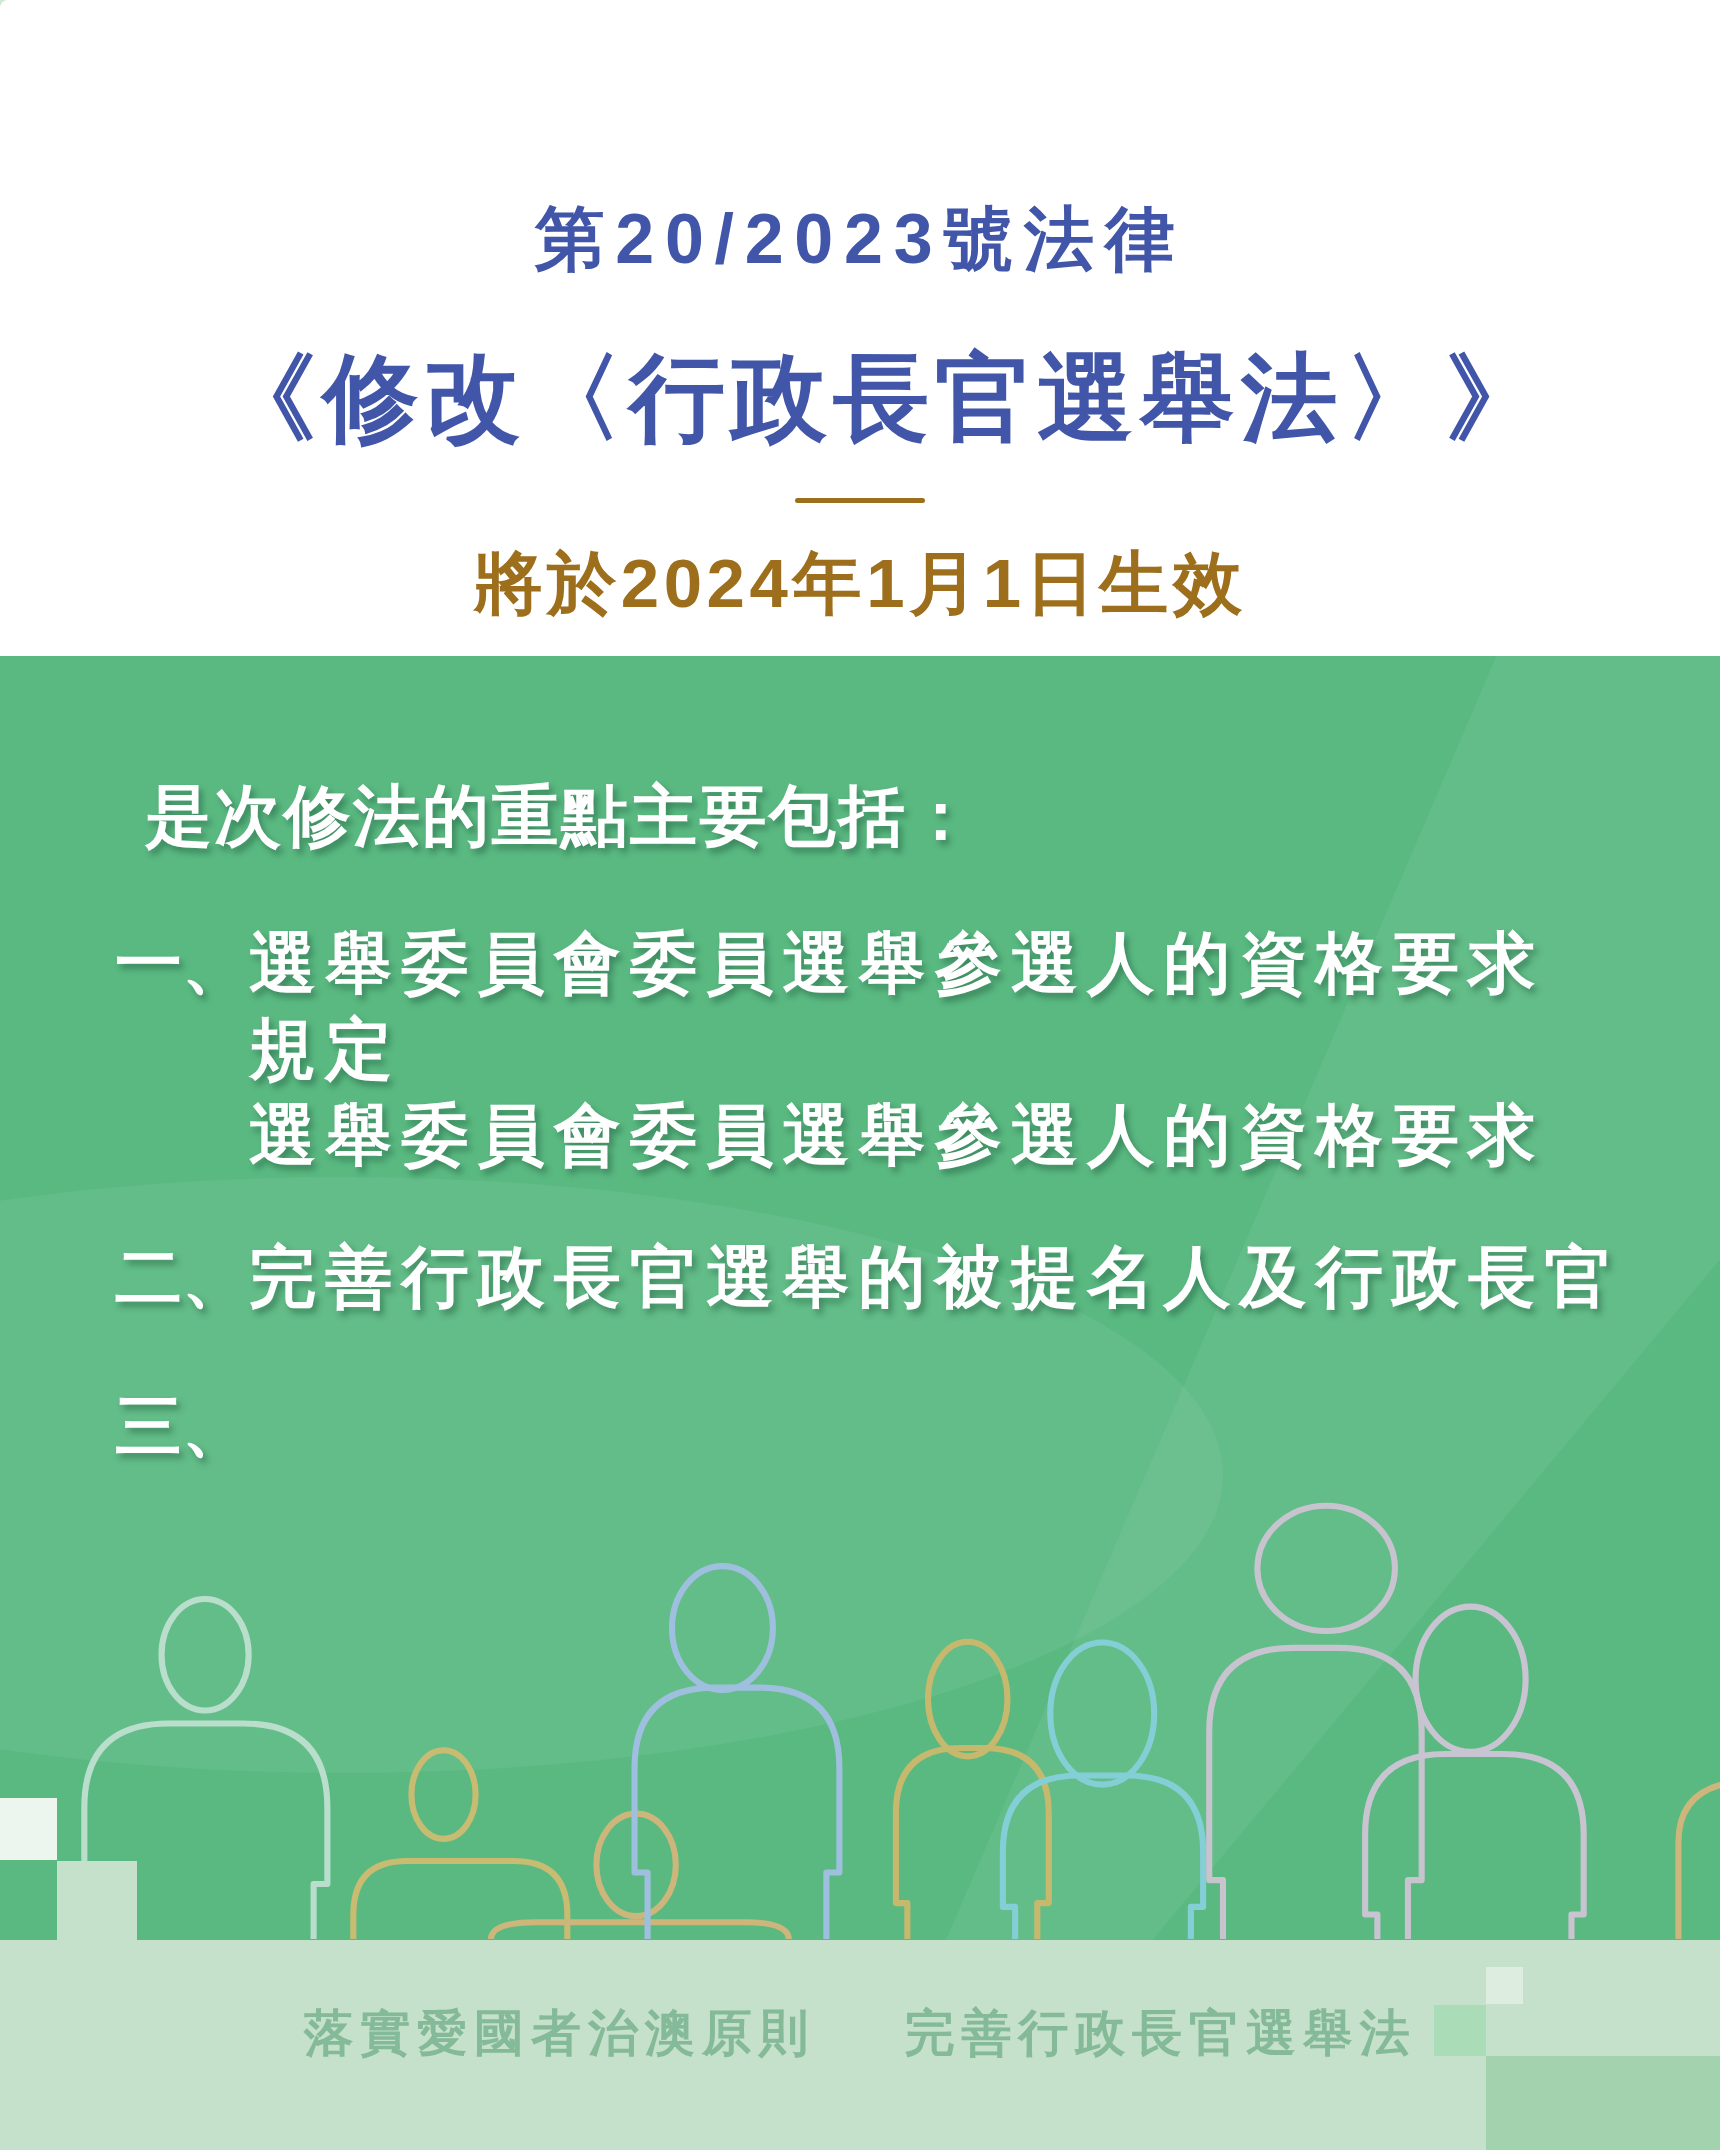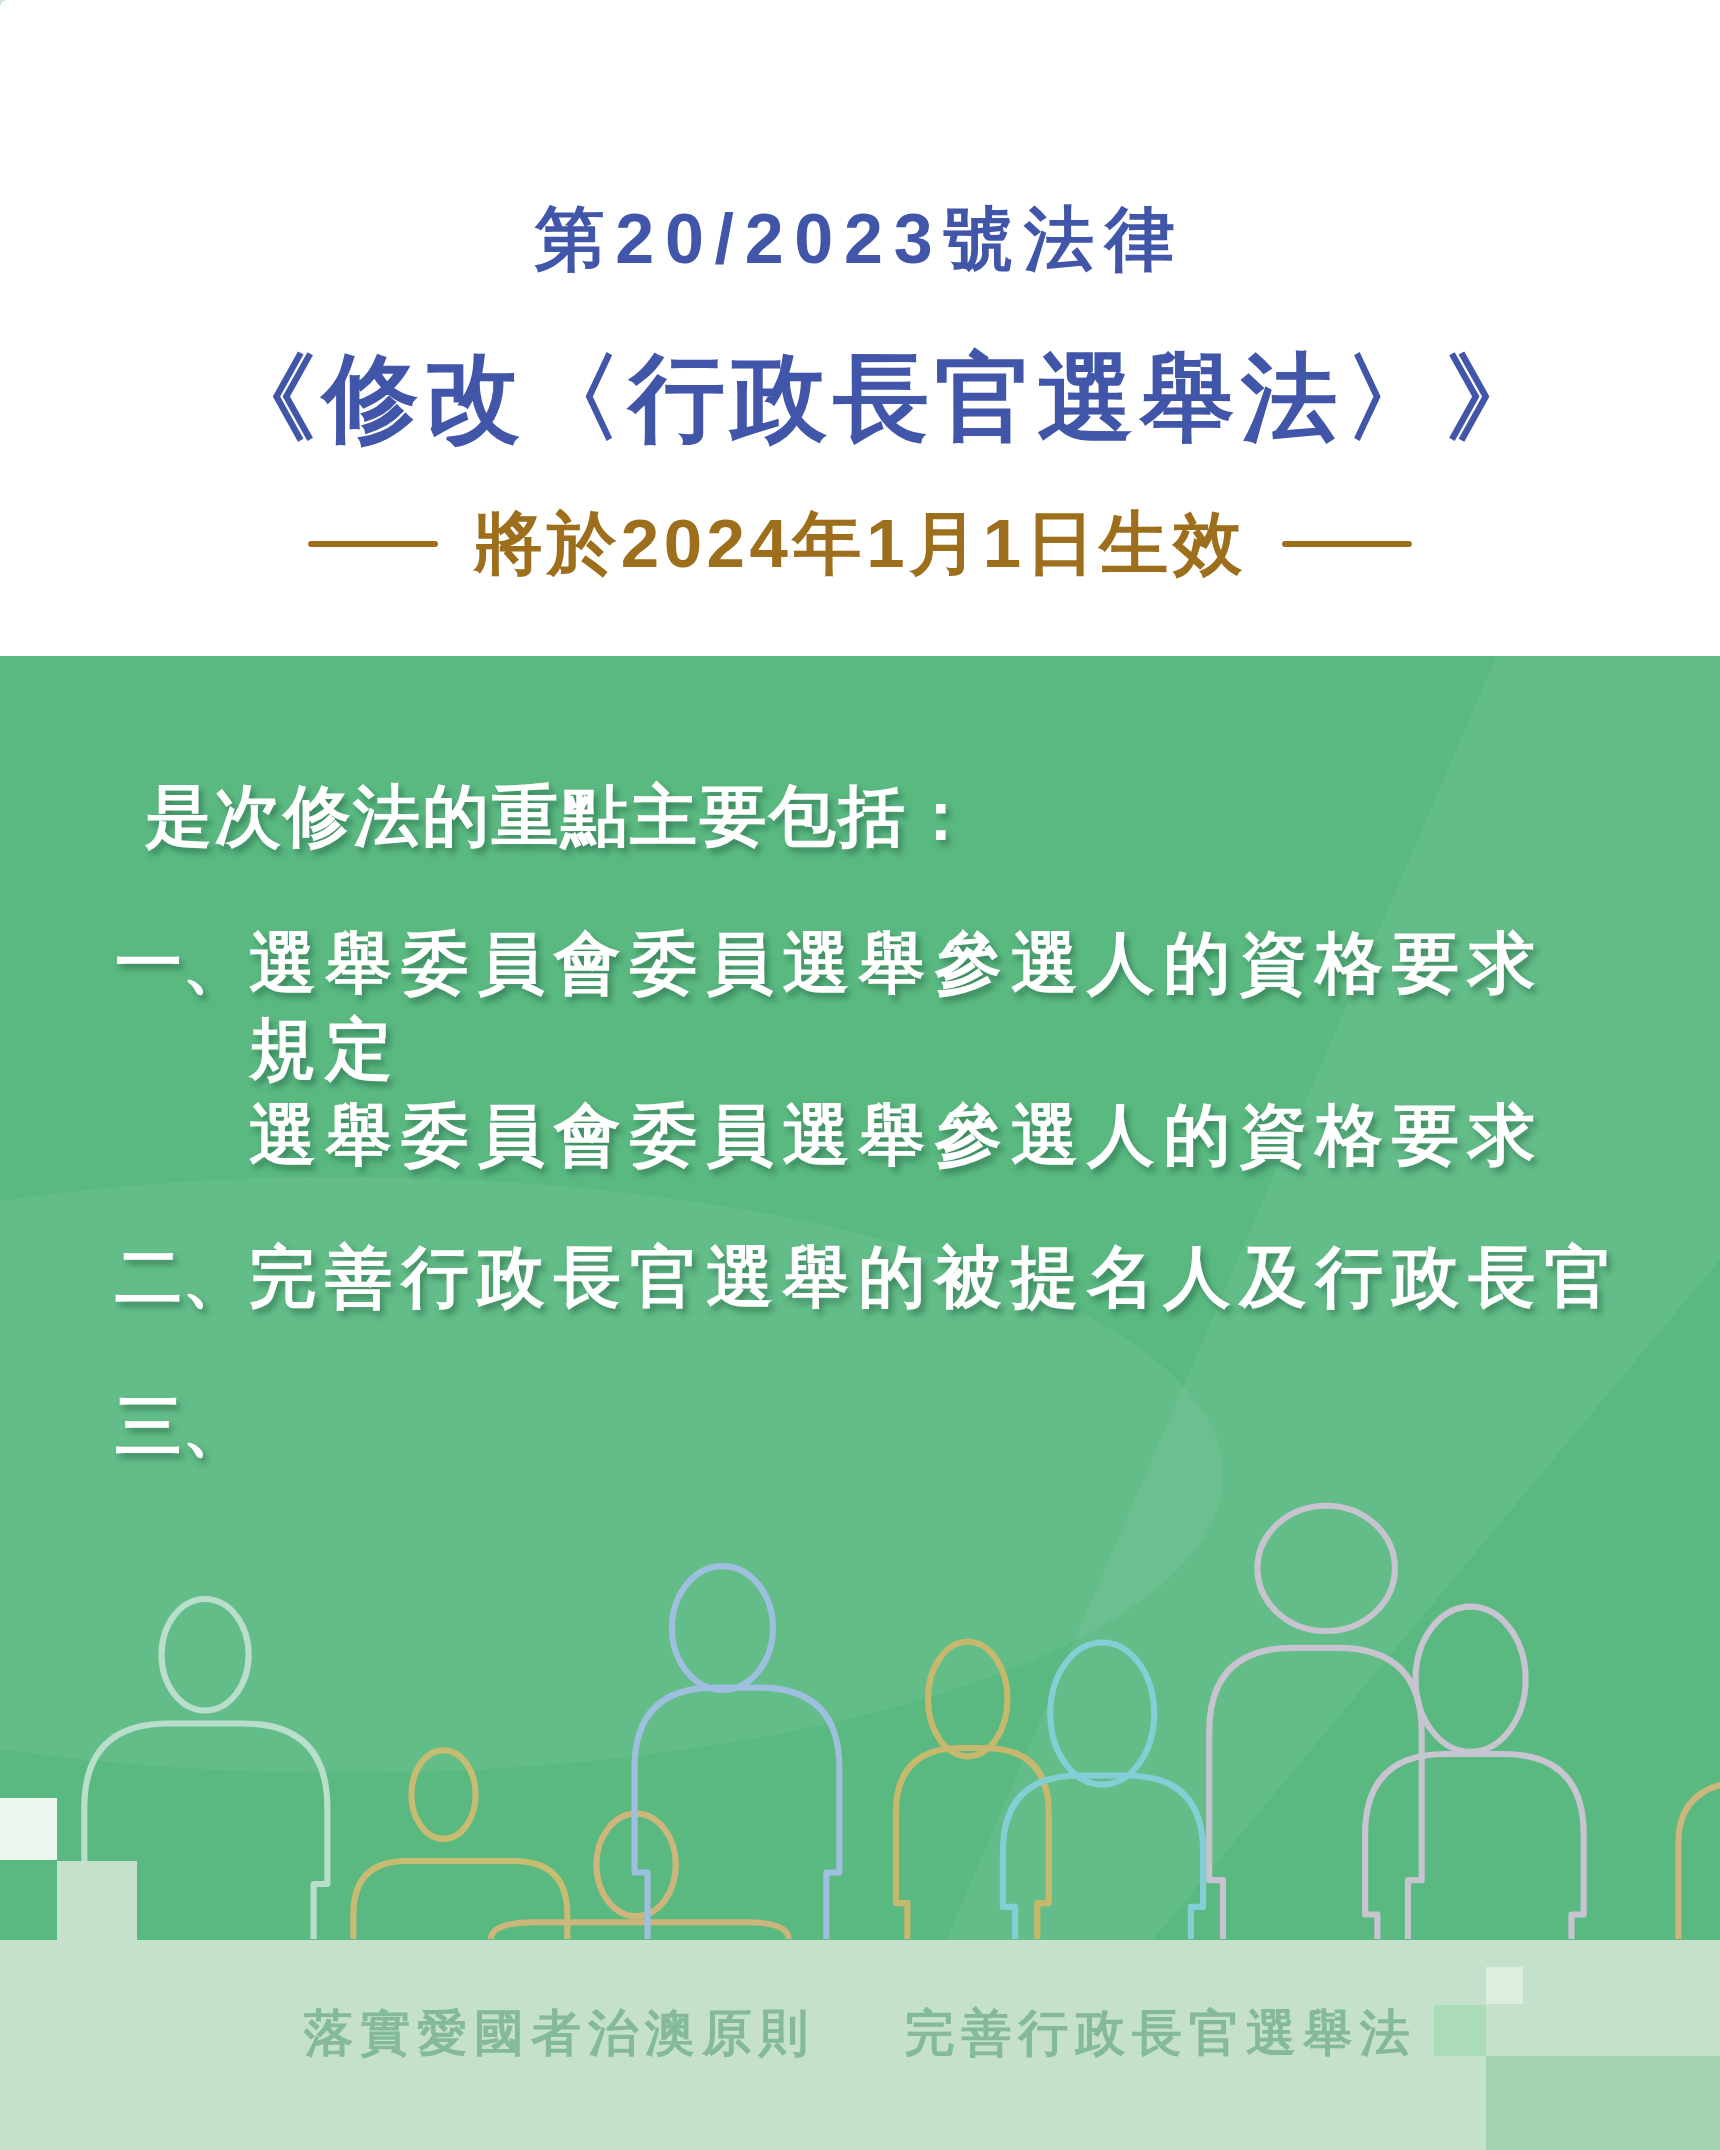--- a/index.html
+++ b/index.html
@@ -28,21 +28,21 @@
     text-align:center;font-size:70px;font-weight:900;letter-spacing:10.7px;
     color:var(--title-blue);
   }
   .main-title{
     position:absolute;left:0;top:335px;width:1720px;
     text-align:center;font-size:96px;font-weight:900;letter-spacing:6.1px;
     color:var(--title-blue);white-space:nowrap;margin-left:24px;
   }
   .effective-row{
     position:absolute;left:0;top:498px;width:1720px;
-    display:flex;align-items:center;justify-content:center;gap:35px;
+    display:flex;align-items:center;justify-content:center;gap:35px;flex-direction:column;
   }
   .effective-text{
     font-size:69px;font-weight:900;letter-spacing:4.6px;
     color:var(--gold);white-space:nowrap;
   }
   .dash{width:130px;height:5.4px;background:var(--gold);border-radius:3.1px;}
 
   
   .green{
     position:absolute;left:0;top:656px;width:1720px;height:1284px;

